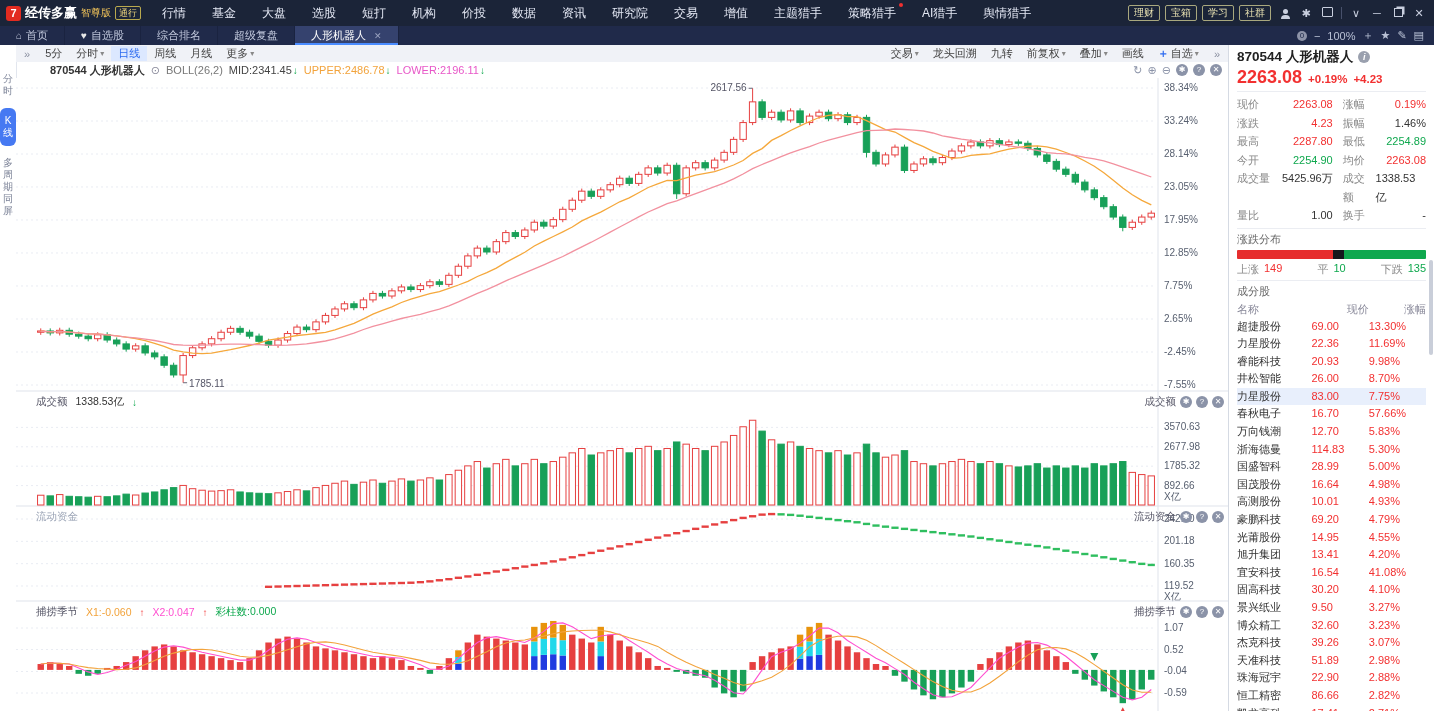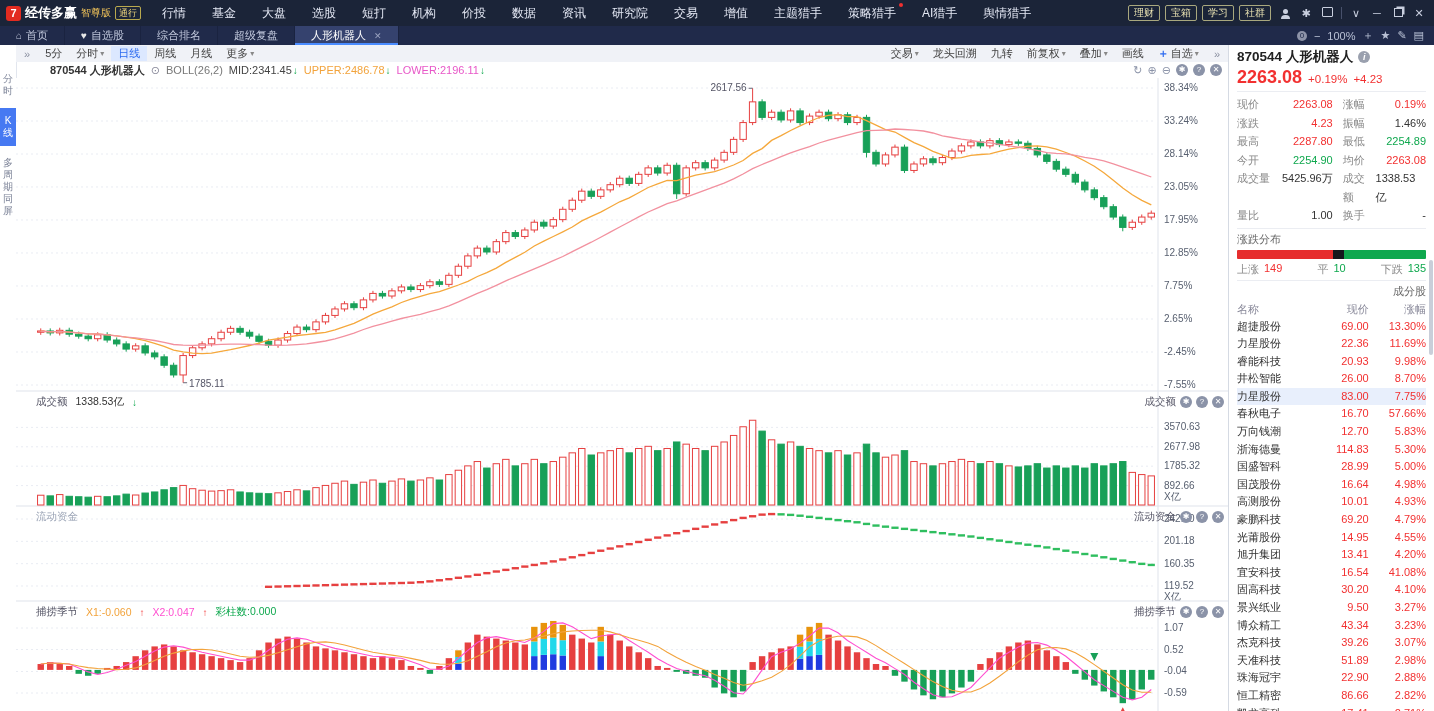--- a/index.html
+++ b/index.html
@@ -52,59 +52,59 @@
 #chartheader .sym{margin-left:34px;color:#333;font-weight:bold}
 #chartheader .ind{color:#777}
 .hv{display:flex;align-items:center;gap:1px}
 .arr-dn{color:#0fa84e;font-size:10px}
 .arr-up{color:#f23030;font-size:10px}
 #chicons{margin-left:auto;display:flex;gap:5px;align-items:center;padding-right:6px;color:#8b93a8;font-size:11px}
 .cic{width:12px;height:12px;border-radius:50%;background:#8b93a8;color:#fff;font-size:8px;line-height:12px;text-align:center}
 
 #rail{position:absolute;left:0;top:62px;width:16px;height:649px;background:#fff;border-right:1px solid #e2e6ee}
 .ritem{width:16px;text-align:center;font-size:10px;color:#7a8196;line-height:12px;word-break:break-all;padding:7px 0;margin-top:4px}
-.ritem.on{background:#4679f2;color:#fff;border-radius:0}
+.ritem.on{background:#4679f2;color:#fff;border-radius:6px}
 
 #chartarea{position:absolute;left:16px;top:78px;width:1212px;height:633px;background:#fff}
 #csvg{position:absolute;left:0;top:0}
 .gl{stroke:#e9ecf3;stroke-dasharray:2 3}
 .sep{stroke:#dfe3eb}
 .tk{font-size:10px;fill:#586070}
 .ann{font-size:10px;fill:#556}
 .phead{position:absolute;left:20px;display:flex;gap:8px;align-items:center;font-size:10.5px;color:#556}
 .phead.r{left:auto;right:4px;gap:4px}
 .pv{color:#333}
 .lightlbl{color:#9aa3b5}
 .ox1{color:#f2a33c}.ox2{color:#ff4fd0}.oc{color:#0fa84e}
 
 #rightpanel{position:absolute;left:1228px;top:45px;width:206px;height:666px;background:#fff;
  border-left:1px solid #d5dae3;box-sizing:border-box;padding:3px 8px 0 8px}
 .rp-title{font-size:13.5px;font-weight:bold;color:#222;display:flex;align-items:center;gap:5px}
 .info{width:12px;height:12px;border-radius:50%;background:#9aa0ae;color:#fff;font-size:9px;line-height:12px;
  text-align:center;font-style:italic}
 .rp-price{display:flex;align-items:baseline;gap:6px;margin-top:1px}
 .rp-price .big{font-size:18px;font-weight:bold;color:#f23030}
-.rp-price .chg{font-size:11.5px;color:#f23030;font-weight:normal}
+.rp-price .chg{font-size:11.5px;color:#f23030;font-weight:bold}
 .rp-div{height:1px;background:#ebedf2;margin:3px 0}
 #qgrid{display:grid;grid-template-columns:1.15fr 1fr;column-gap:10px;row-gap:0}
 .qrow{display:flex;justify-content:space-between;line-height:18.5px;font-size:11px}
 .ql{color:#888}
 .qv{color:#333}.qv.up{color:#f23030}.qv.down{color:#0fa84e}.qv.flat{color:#333}
 .rp-sec{font-size:11px;color:#666;margin:2px 0 3px}
 .dbar{display:flex;height:9px;border-radius:1px;overflow:hidden}
 #dbar-up{background:#e62e2e}#dbar-flat{background:#15181d}#dbar-down{background:#0fa84e}
 #dcounts{display:flex;justify-content:space-between;margin-top:3px;font-size:11px}
 .dc{display:flex;gap:5px}
-.ctitle{text-align:right;color:#666;font-size:11px;margin:1px 0 2px}
+.ctitle{text-align:left;color:#666;font-size:11px;margin:1px 0 2px}
 #chead{display:flex;font-size:11px;color:#889;line-height:17px}
 .ch.c0{flex:1.3}.ch.c1{flex:1;text-align:right}.ch.c2{flex:1;text-align:right}
 .crow{display:flex;font-size:11px;line-height:17.6px;cursor:default}
 .crow.hl{background:#e8effc}
 .cn{flex:1.3;color:#333;overflow:hidden}
-.cp,.cg{flex:1;text-align:right}
+.cp,.cg{flex:1;text-align:left}
 .cp.up,.cg.up{color:#f23030}
 #scrollthumb{position:absolute;right:1px;top:215px;width:4px;height:95px;background:#c9ced9;border-radius:2px}
 </style>
 </head>
 <body>
 
 <div id="titlebar">
   <div id="brand">
     <div id="logo">7</div>
     <span class="brandname">经传多赢</span>
@@ -1111,21 +1111,21 @@
         <span class="cp up">30.20</span>
         <span class="cg up">4.10%</span>
       </div>
       <div class="crow">
         <span class="cn">景兴纸业</span>
         <span class="cp up">9.50</span>
         <span class="cg up">3.27%</span>
       </div>
       <div class="crow">
         <span class="cn">博众精工</span>
-        <span class="cp up">43.34</span>
+        <span class="cp up">32.60</span>
         <span class="cg up">3.23%</span>
       </div>
       <div class="crow">
         <span class="cn">杰克科技</span>
         <span class="cp up">39.26</span>
         <span class="cg up">3.07%</span>
       </div>
       <div class="crow">
         <span class="cn">天准科技</span>
         <span class="cp up">51.89</span>

